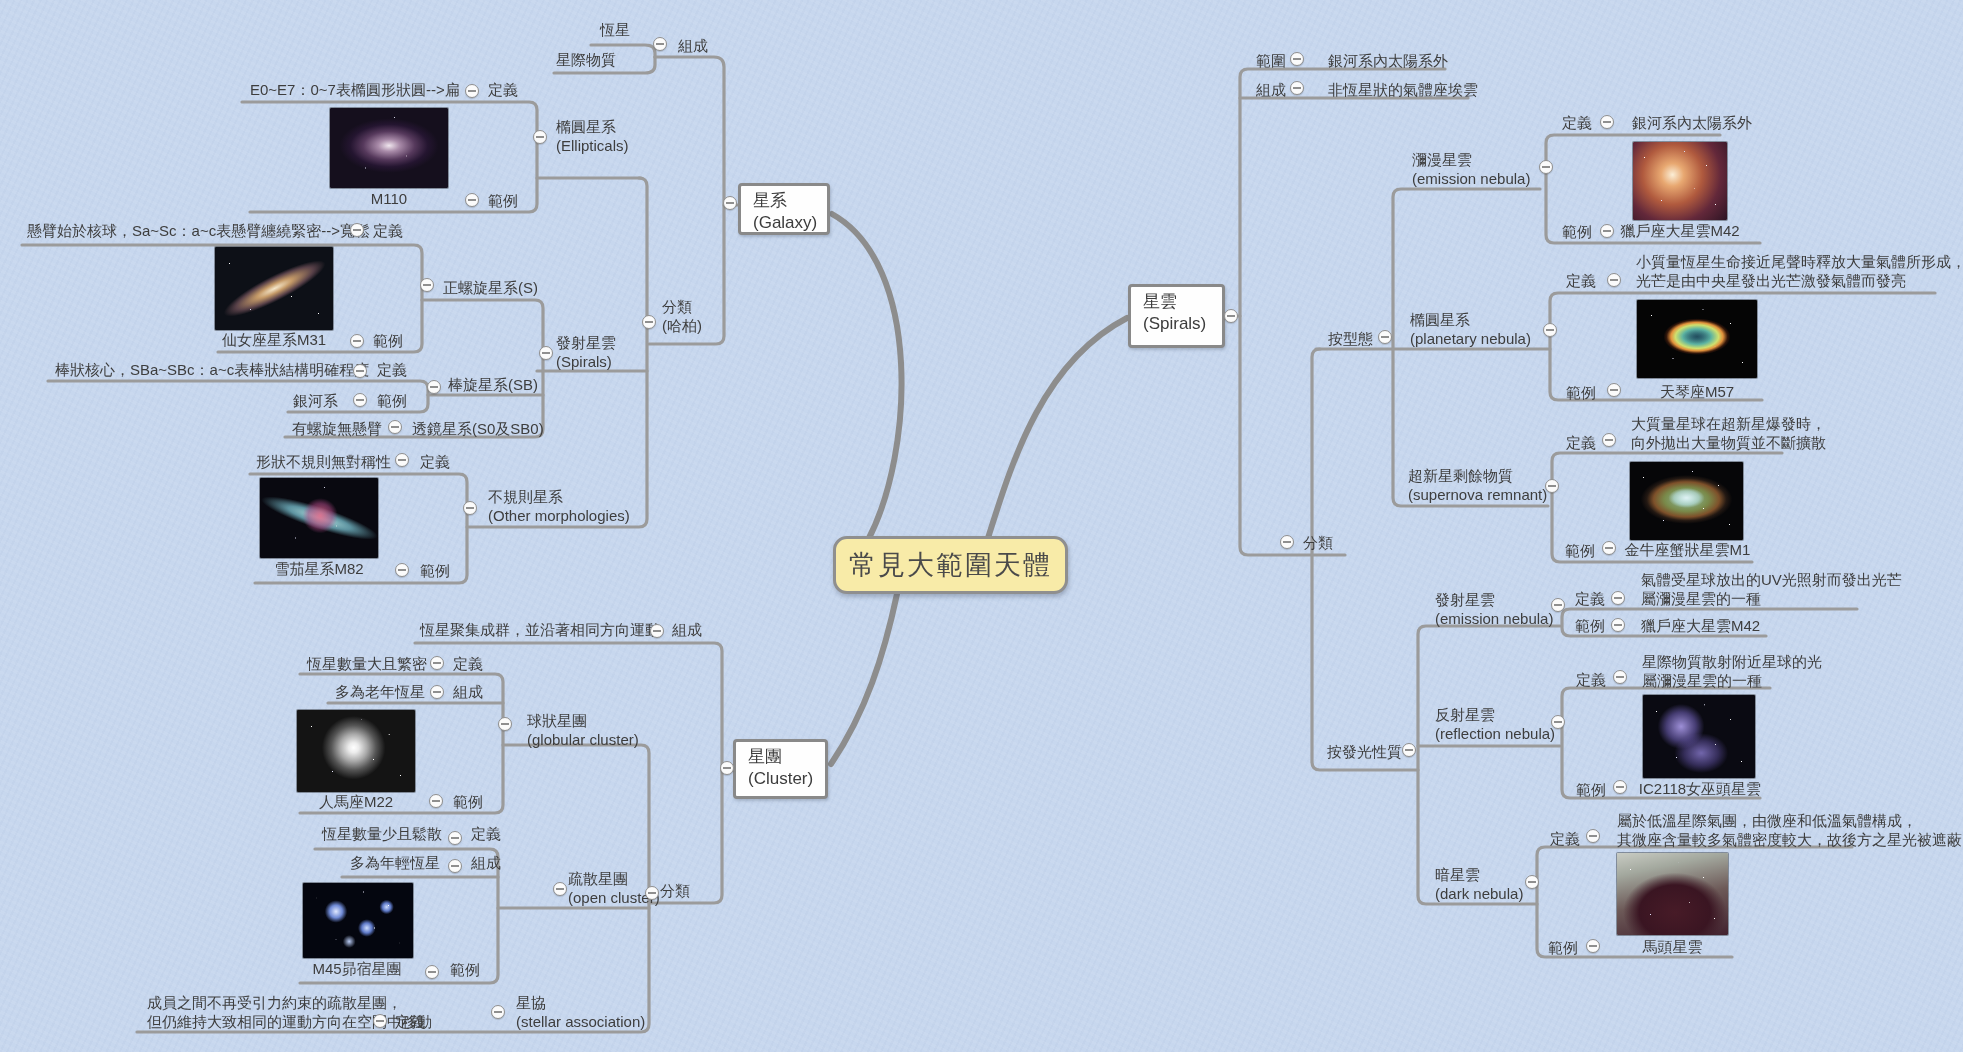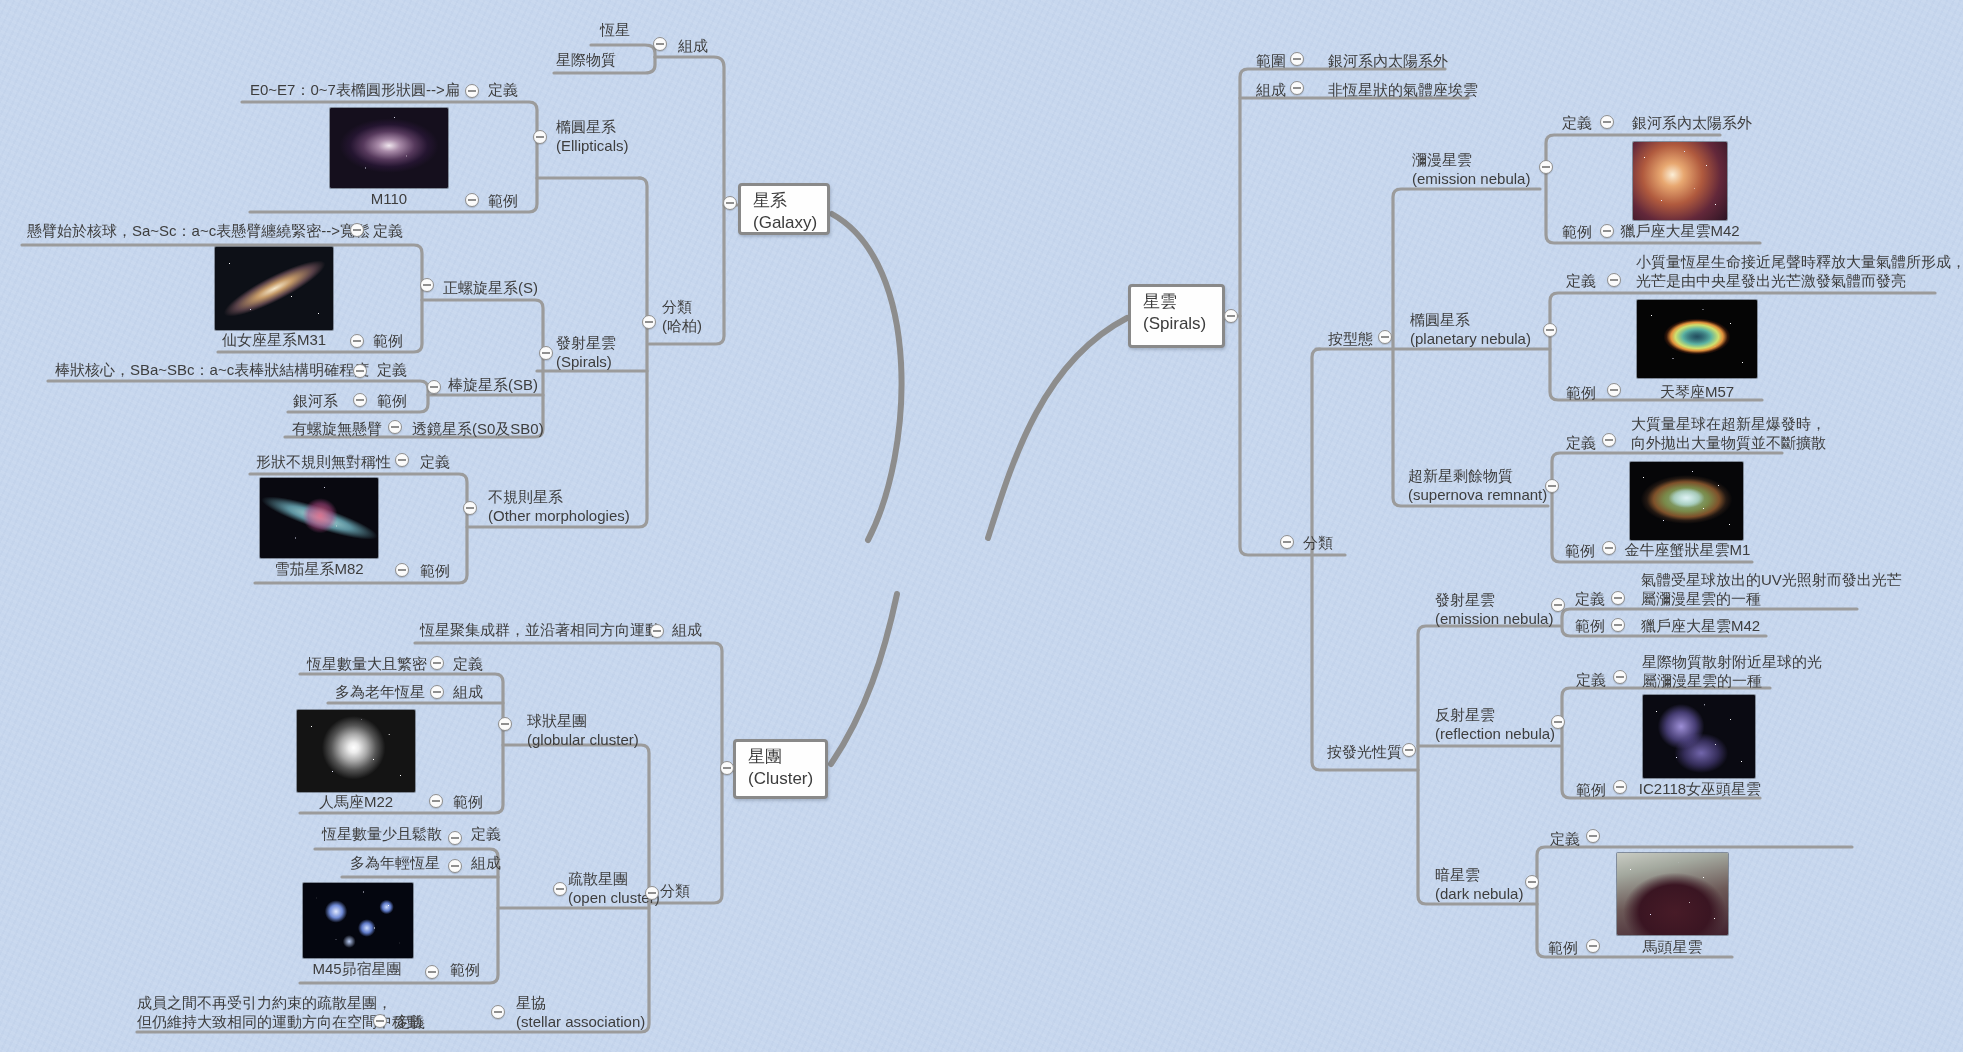--- a/index.html
+++ b/index.html
@@ -123,20 +123,21 @@
     <path d="M415,643 H714 Q722,643 722,651 V895 Q722,903 714,903 H649"></path>
     <path d="M503,745 H641 Q649,745 649,753 V1024 Q649,1032 641,1032 H137"></path>
     <path d="M300,674 H495 Q503,674 503,682 V805 Q503,813 495,813 H300"></path>
     <path d="M328,703 H503"></path>
     <path d="M498,908 H649"></path>
     <path d="M315,849 H490 Q498,849 498,857 V975 Q498,983 490,983 H300"></path>
     <path d="M342,877 H498"></path>
   </g>
 </svg>
 
+<div class="rootbox" style="left:833px;top:536px;width:235px;height:58px">常見大範圍天體</div>
 
 <div class="box" style="left:738px;top:183px;width:92px;height:52px">
   <span>星系</span>
   <span>(Galaxy)</span>
 </div>
 <div class="box" style="left:1128px;top:284px;width:97px;height:64px">
   <span>星雲</span>
   <span>(Spirals)</span>
 </div>
 <div class="box" style="left:733px;top:739px;width:95px;height:60px">
@@ -261,20 +262,24 @@
 </div>
 <div class="t" style="left:1576px;top:670px">定義</div>
 <div class="img im-ic2118" style="left:1643px;top:695px;width:112px;height:83px"></div>
 <div class="t" style="left:1576px;top:780px">範例</div>
 <div class="cap" style="left:1630px;top:780px;width:140px">IC2118女巫頭星雲</div>
 
 <div class="t2" style="left:1435px;top:865px">
   <span>暗星雲</span>
   <span>(dark nebula)</span>
 </div>
+<div class="t2" style="left:1617px;top:811px">
+  <span>屬於低溫星際氣團，由微座和低溫氣體構成，</span>
+  <span>其微座含量較多氣體密度較大，故後方之星光被遮蔽</span>
+</div>
 <div class="t" style="left:1550px;top:829px">定義</div>
 <div class="img im-horse" style="left:1617px;top:853px;width:111px;height:82px"></div>
 <div class="t" style="left:1548px;top:938px">範例</div>
 <div class="cap" style="left:1617px;top:938px;width:111px">馬頭星雲</div>
 
 <div class="t" style="left:420px;top:620px">恆星聚集成群，並沿著相同方向運動</div>
 <div class="t" style="left:672px;top:620px">組成</div>
 <div class="t" style="left:660px;top:881px">分類</div>
 
 <div class="t2" style="left:527px;top:711px">
@@ -298,21 +303,21 @@
 <div class="t" style="left:350px;top:853px">多為年輕恆星</div>
 <div class="t" style="left:471px;top:853px">組成</div>
 <div class="img im-m45" style="left:303px;top:883px;width:110px;height:75px"></div>
 <div class="cap" style="left:287px;top:960px;width:140px">M45昴宿星團</div>
 <div class="t" style="left:450px;top:960px">範例</div>
 
 <div class="t2" style="left:516px;top:993px">
   <span>星協</span>
   <span>(stellar association)</span>
 </div>
-<div class="t2" style="left:137px;top:993px">
+<div class="t2" style="left:147px;top:993px">
   <span>成員之間不再受引力約束的疏散星團，</span>
   <span>但仍維持大致相同的運動方向在空間中移動</span>
 </div>
 <div class="t" style="left:395px;top:1012px">定義</div>
 
 <span class="ic" style="left:653px;top:37px"></span>
 <span class="ic" style="left:642px;top:315px"></span>
 <span class="ic" style="left:723px;top:196px"></span>
 <span class="ic" style="left:533px;top:130px"></span>
 <span class="ic" style="left:465px;top:84px"></span>

